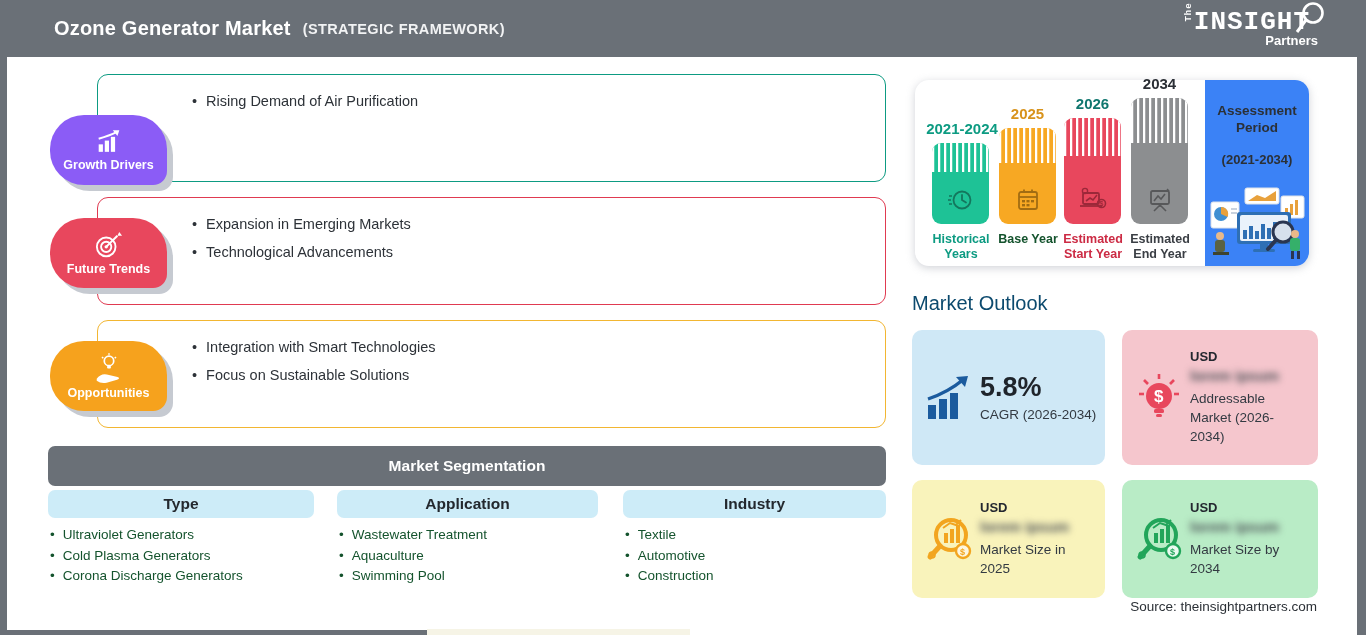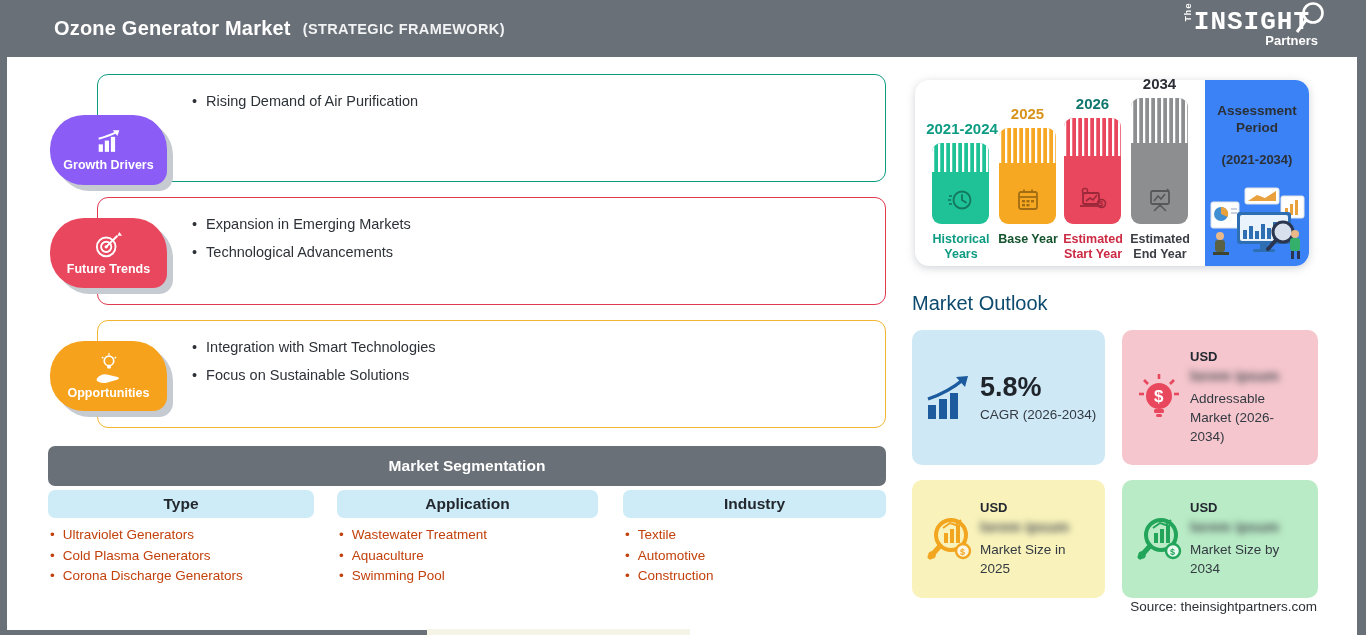--- a/index.html
+++ b/index.html
@@ -45,21 +45,21 @@
   
   .seg-bar { position:absolute; left:48px; top:446px; width:838px; height:40px; background:#6a7077; border-radius:7px;
              color:#fff; font-size:15.5px; font-weight:bold; display:flex; align-items:center; justify-content:center; }
   .seg-col-hdr { position:absolute; top:490px; height:28px; background:#cdecf8; border-radius:7px;
                  display:flex; align-items:center; justify-content:center; font-size:15.5px; font-weight:bold; color:#23282e; }
   .seg-col-hdr.c1 { left:48px;  width:266px; }
   .seg-col-hdr.c2 { left:337px; width:261px; }
   .seg-col-hdr.c3 { left:623px; width:263px; }
   .seg-list { position:absolute; top:525px; list-style:none; }
   .seg-list.l1 { left:50px; } .seg-list.l2 { left:339px; } .seg-list.l3 { left:625px; }
-  .seg-list li { font-size:13.5px; color:#c2410c; line-height:20.5px; }
+  .seg-list li { font-size:13.5px; color:#14532d; line-height:20.5px; }
   .seg-list li::before { content:"•"; margin-right:8px; }
 
   
   .tl-card { position:absolute; left:915px; top:80px; width:394px; height:186px; background:#fff; border-radius:14px;
              box-shadow:0 2px 9px rgba(150,156,166,0.45); }
   .tl-assess { position:absolute; right:0; top:0; width:104px; height:186px; background:#3b82f6; border-radius:0 14px 14px 0;
                display:flex; flex-direction:column; align-items:center; padding-top:22px; }
   .tl-assess-t { font-size:13.5px; font-weight:bold; color:#2b3036; line-height:17px; text-align:center; }
   .tl-assess-r { font-size:13px; font-weight:600; color:#2b3036; margin-top:16px; }
   .tl-assess-art { position:absolute; bottom:6px; left:2px; }

